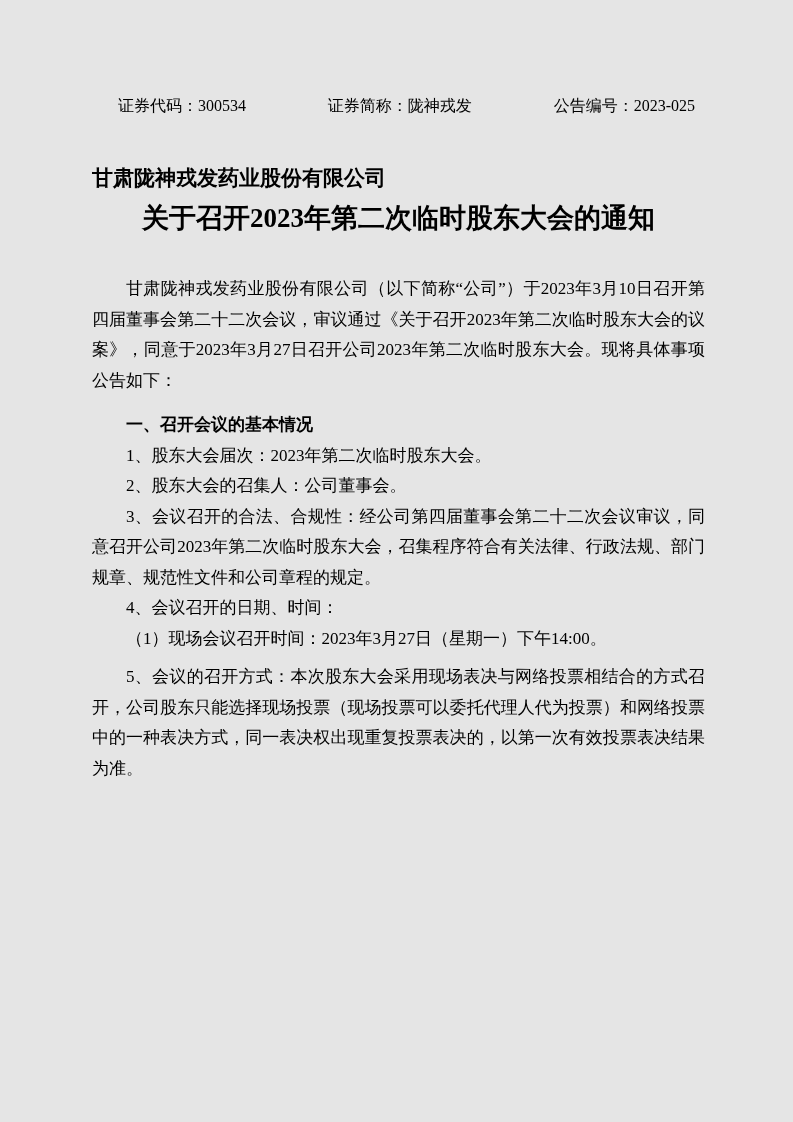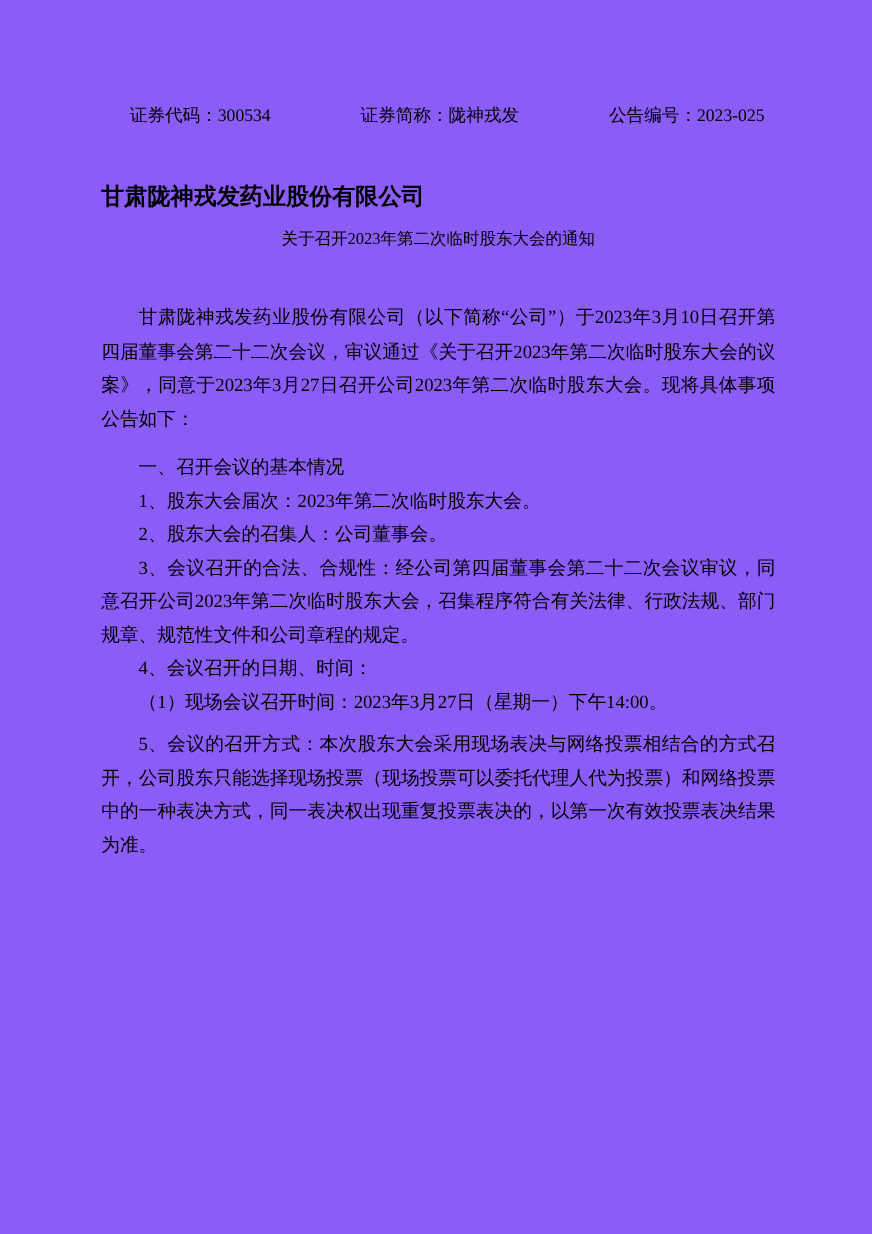--- a/index.html
+++ b/index.html
@@ -5,21 +5,21 @@
   html, body {
     margin: 0;
     padding: 0;
     background: #ffffff;
   }
   .page {
     position: relative;
     width: 793px;
     height: 1122px;
     margin: 0;
-    background: #8b5cf6;
+    background: #e5e5e5;
     color: #000000;
     font-family: "Liberation Serif", "DejaVu Serif", serif;
     font-size: 17px;
     line-height: 30.5px;
     box-sizing: border-box;
     padding: 97px 88px 0 92px;
     overflow: hidden;
   }
   .doc-header {
     display: flex;
@@ -30,40 +30,40 @@
     white-space: nowrap;
   }
   .doc-title {
     font-size: 21px;
     font-weight: bold;
     text-align: left;
     line-height: 27px;
     margin: 50px 0 0 0;
   }
   .doc-subtitle {
-    font-size: 15px;
-    font-weight: normal;
+    font-size: 27px;
+    font-weight: bold;
     text-align: center;
     line-height: 27px;
     margin: 13px 0 0 0;
   }
   .para {
     margin: 0;
     text-indent: 2em;
     text-align: justify;
   }
   .disclaimer {
     font-weight: bold;
     margin-top: 40px;
   }
   .intro {
     margin-top: 42px;
   }
   .section-heading {
-    font-weight: normal;
+    font-weight: bold;
     margin-top: 14px;
   }
   .last-item {
     margin-top: 8px;
   }
 </style>
 </head>
 <body>
 
 <div class="page">

